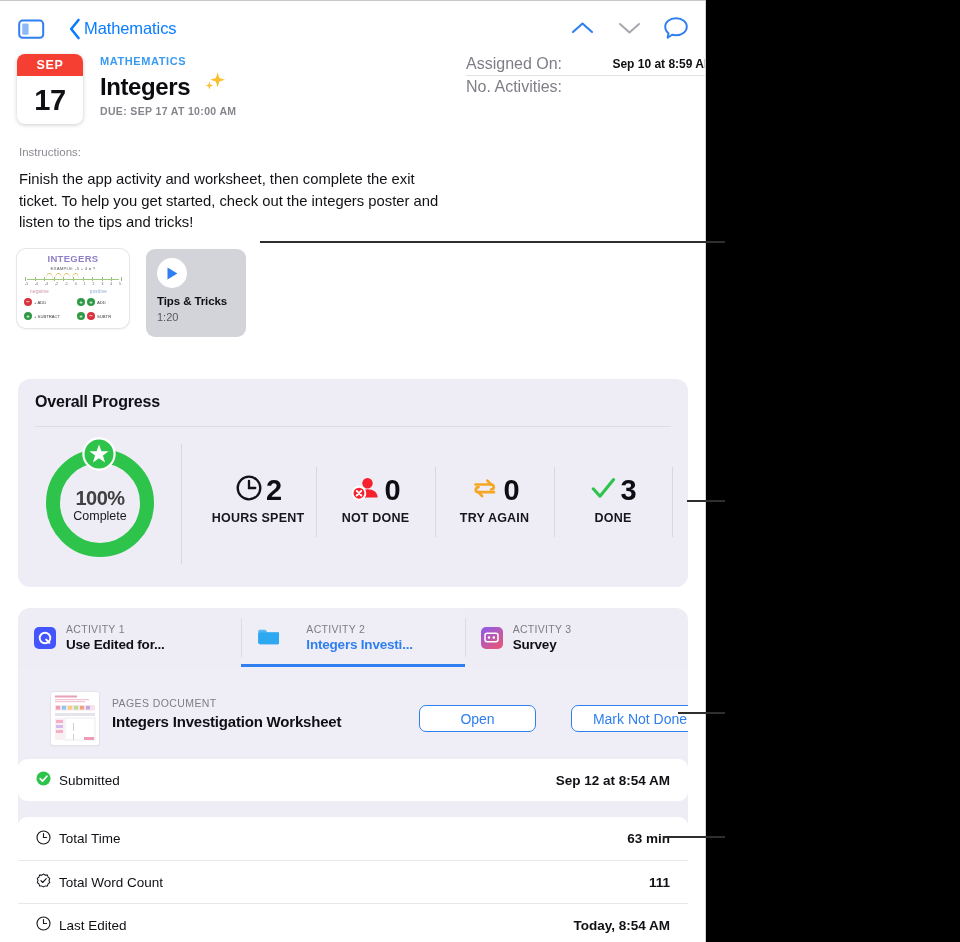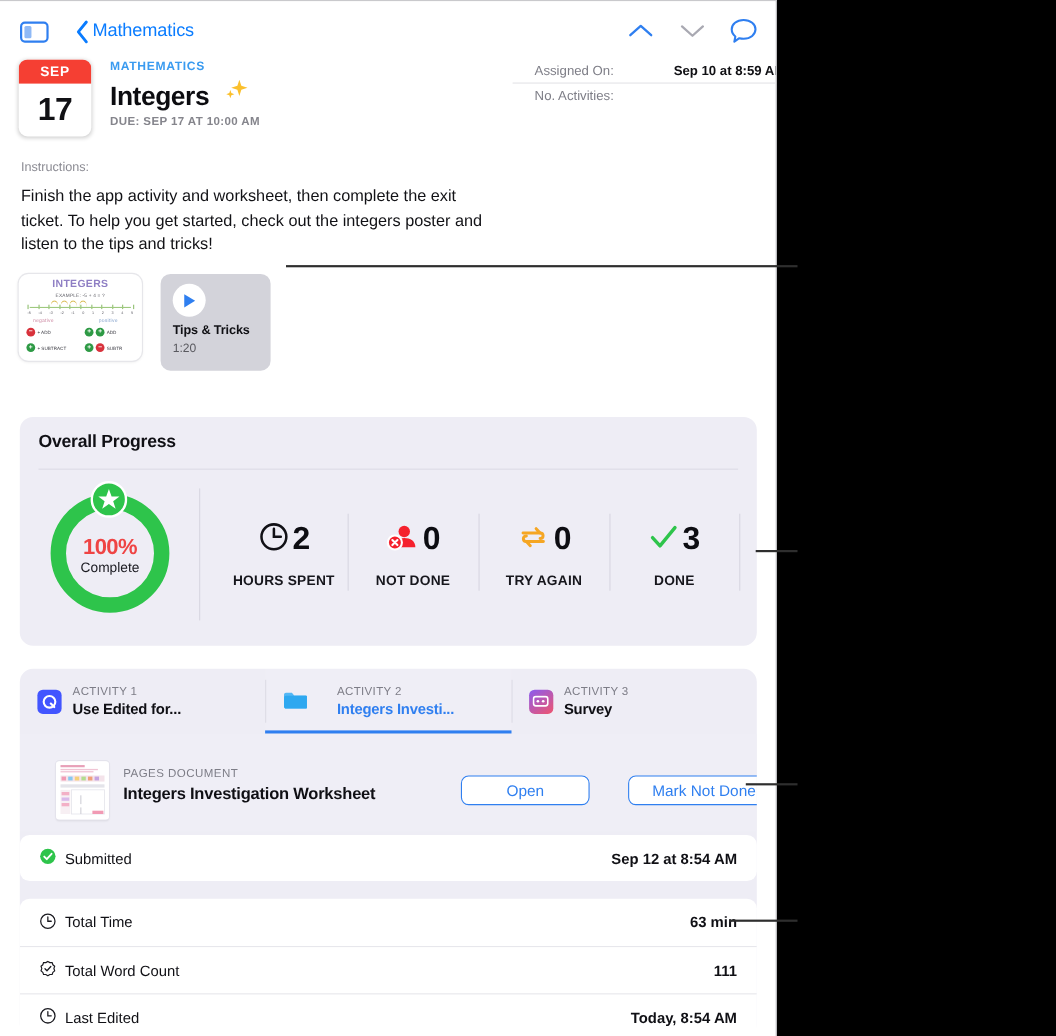--- a/index.html
+++ b/index.html
@@ -120,21 +120,21 @@
     position: absolute; left: 466px; top: 52px;
     width: 248px;
   }
   .meta-row {
     position: relative;
     height: 22px;
     display: flex; align-items: center;
     justify-content: space-between;
   }
   .meta-row + .meta-row { border-top: 1px solid #e3e3e7; }
-  .meta-key { font-size: 12px; color: #7e7e87; margin-left: 20px; }
+  .meta-key { font-size: 16px; color: #7e7e87; }
   .meta-val { font-size: 12px; color: #101014; font-weight: bold; }
 
   
   #instructions-label {
     position: absolute; left: 19px; top: 145px;
     font-size: 11.5px; color: #8b8b93; text-align: right;
   }
   #instructions-body {
     position: absolute; left: 19px; top: 168px;
     width: 430px;
@@ -259,21 +259,21 @@
   }
 
   #ring-wrap {
     position: absolute; left: 43px; top: 445px;
     width: 114px; height: 114px;
   }
   #ring-center-pct {
     position: absolute; left: 0; right: 0; top: 41px;
     text-align: center;
     font-size: 20px; font-weight: bold;
-    color: #ef4444; letter-spacing: -0.5px;
+    color: #404040; letter-spacing: -0.5px;
   }
   #ring-center-label {
     position: absolute; left: 0; right: 0; top: 63px;
     text-align: center;
     font-size: 12.5px; color: #1a1a20;
   }
   #ring-star {
     position: absolute; left: 39px; top: -9px;
     width: 34px; height: 34px;
   }
@@ -289,21 +289,21 @@
   .stat-row {
     display: flex; align-items: center; justify-content: center;
     gap: 3px;
     height: 34px;
   }
   .stat-num {
     font-size: 29px; font-weight: bold;
     color: #0d0d12; letter-spacing: -1px;
   }
   .stat-label {
-    margin-top: 14px;
+    margin-top: 4px;
     font-size: 12.5px; font-weight: bold;
     color: #16161c; letter-spacing: 0.2px;
     white-space: nowrap;
   }
 
   
   #activities-card {
     position: absolute; left: 18px; top: 607px;
     width: 670px; height: 335px;
     background: #eeedf5;

